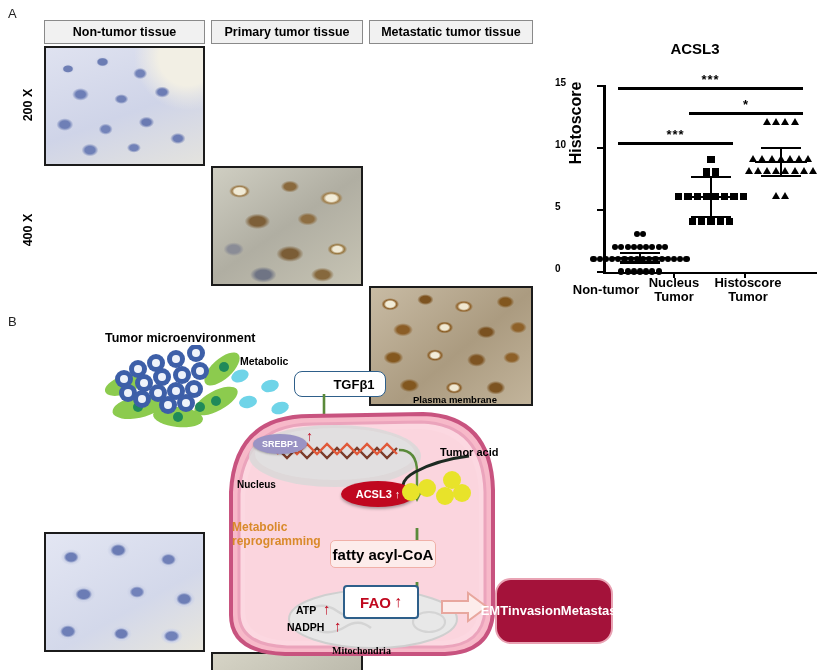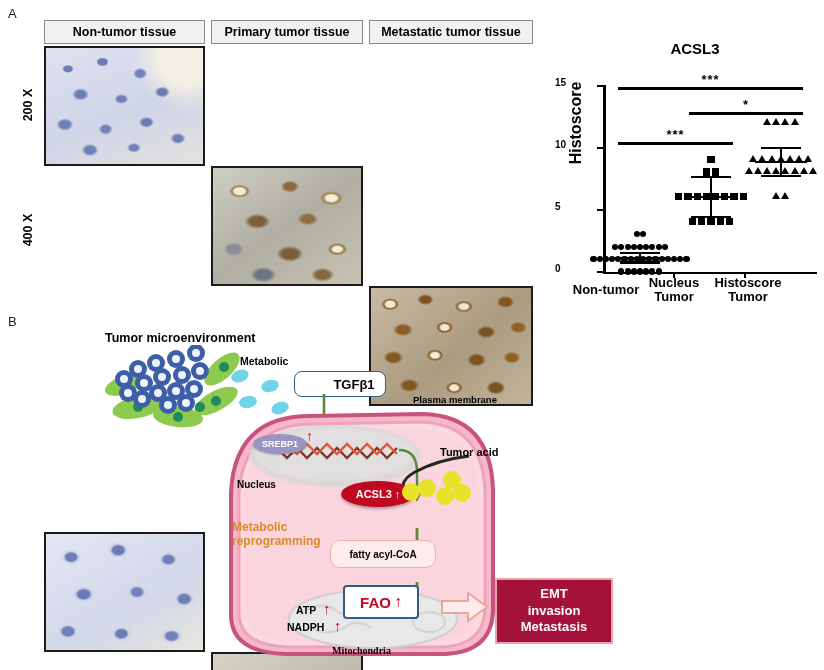--- a/index.html
+++ b/index.html
@@ -146,35 +146,35 @@
     box-shadow:0 1px 2px rgba(0,0,0,.25);
     text-align:right;
   }
   .acsl3-pill{
     background:#c0081f;border-radius:50%/50%;color:#fff;font-weight:bold;font-size:11px;
     display:flex;align-items:center;justify-content:center;gap:3px;
     box-shadow:0 2px 3px rgba(0,0,0,.3);
   }
   .metabolic-lbl{font-weight:bold;font-size:12px;color:#d98a2b;line-height:1.2;}
   .facoa-box{
-    border:1.6px solid #f0b0a8;border-radius:10px;background:#fdeceb;
-    font-weight:bold;font-size:10px;display:flex;align-items:center;justify-content:center;
+    border:1.6px solid #f0b0a8;border-radius:5px;background:#fdeceb;
+    font-weight:bold;font-size:15px;display:flex;align-items:center;justify-content:center;
   }
   .fao-box{
     border:2px solid #2e5f8a;border-radius:4px;background:#fff;
     color:#c0081f;font-weight:bold;font-size:15px;
     display:flex;align-items:center;justify-content:center;gap:3px;
   }
   .atp-lbl{font-weight:bold;font-size:10.5px;}
   .mito-lbl{font-weight:bold;font-size:10px;}
   .fattyacid-lbl{font-weight:bold;font-size:11px;}
   .emt-box{
-    background:#a4123a;border:2px solid #e9a3b4;border-radius:1px;
+    background:#a4123a;border:2px solid #e9a3b4;border-radius:16px;
     color:#fff;font-weight:bold;font-size:13px;text-align:center;
-    display:flex;flex-direction:column;align-items:center;justify-content:center;
+    display:flex;flex-direction:row;align-items:center;justify-content:center;
     line-height:1.28;
   }
   .up-arrow{display:inline-block;color:#c0081f;font-weight:bold;}
 </style>
 </head>
 <body>
 
 <div class="abs panel-letter" style="left:8px;top:6px;">A</div>
 
 <div class="abs tissue-header" style="left:44px;top:20px;width:161px;height:24px;">Non-tumor tissue</div>

